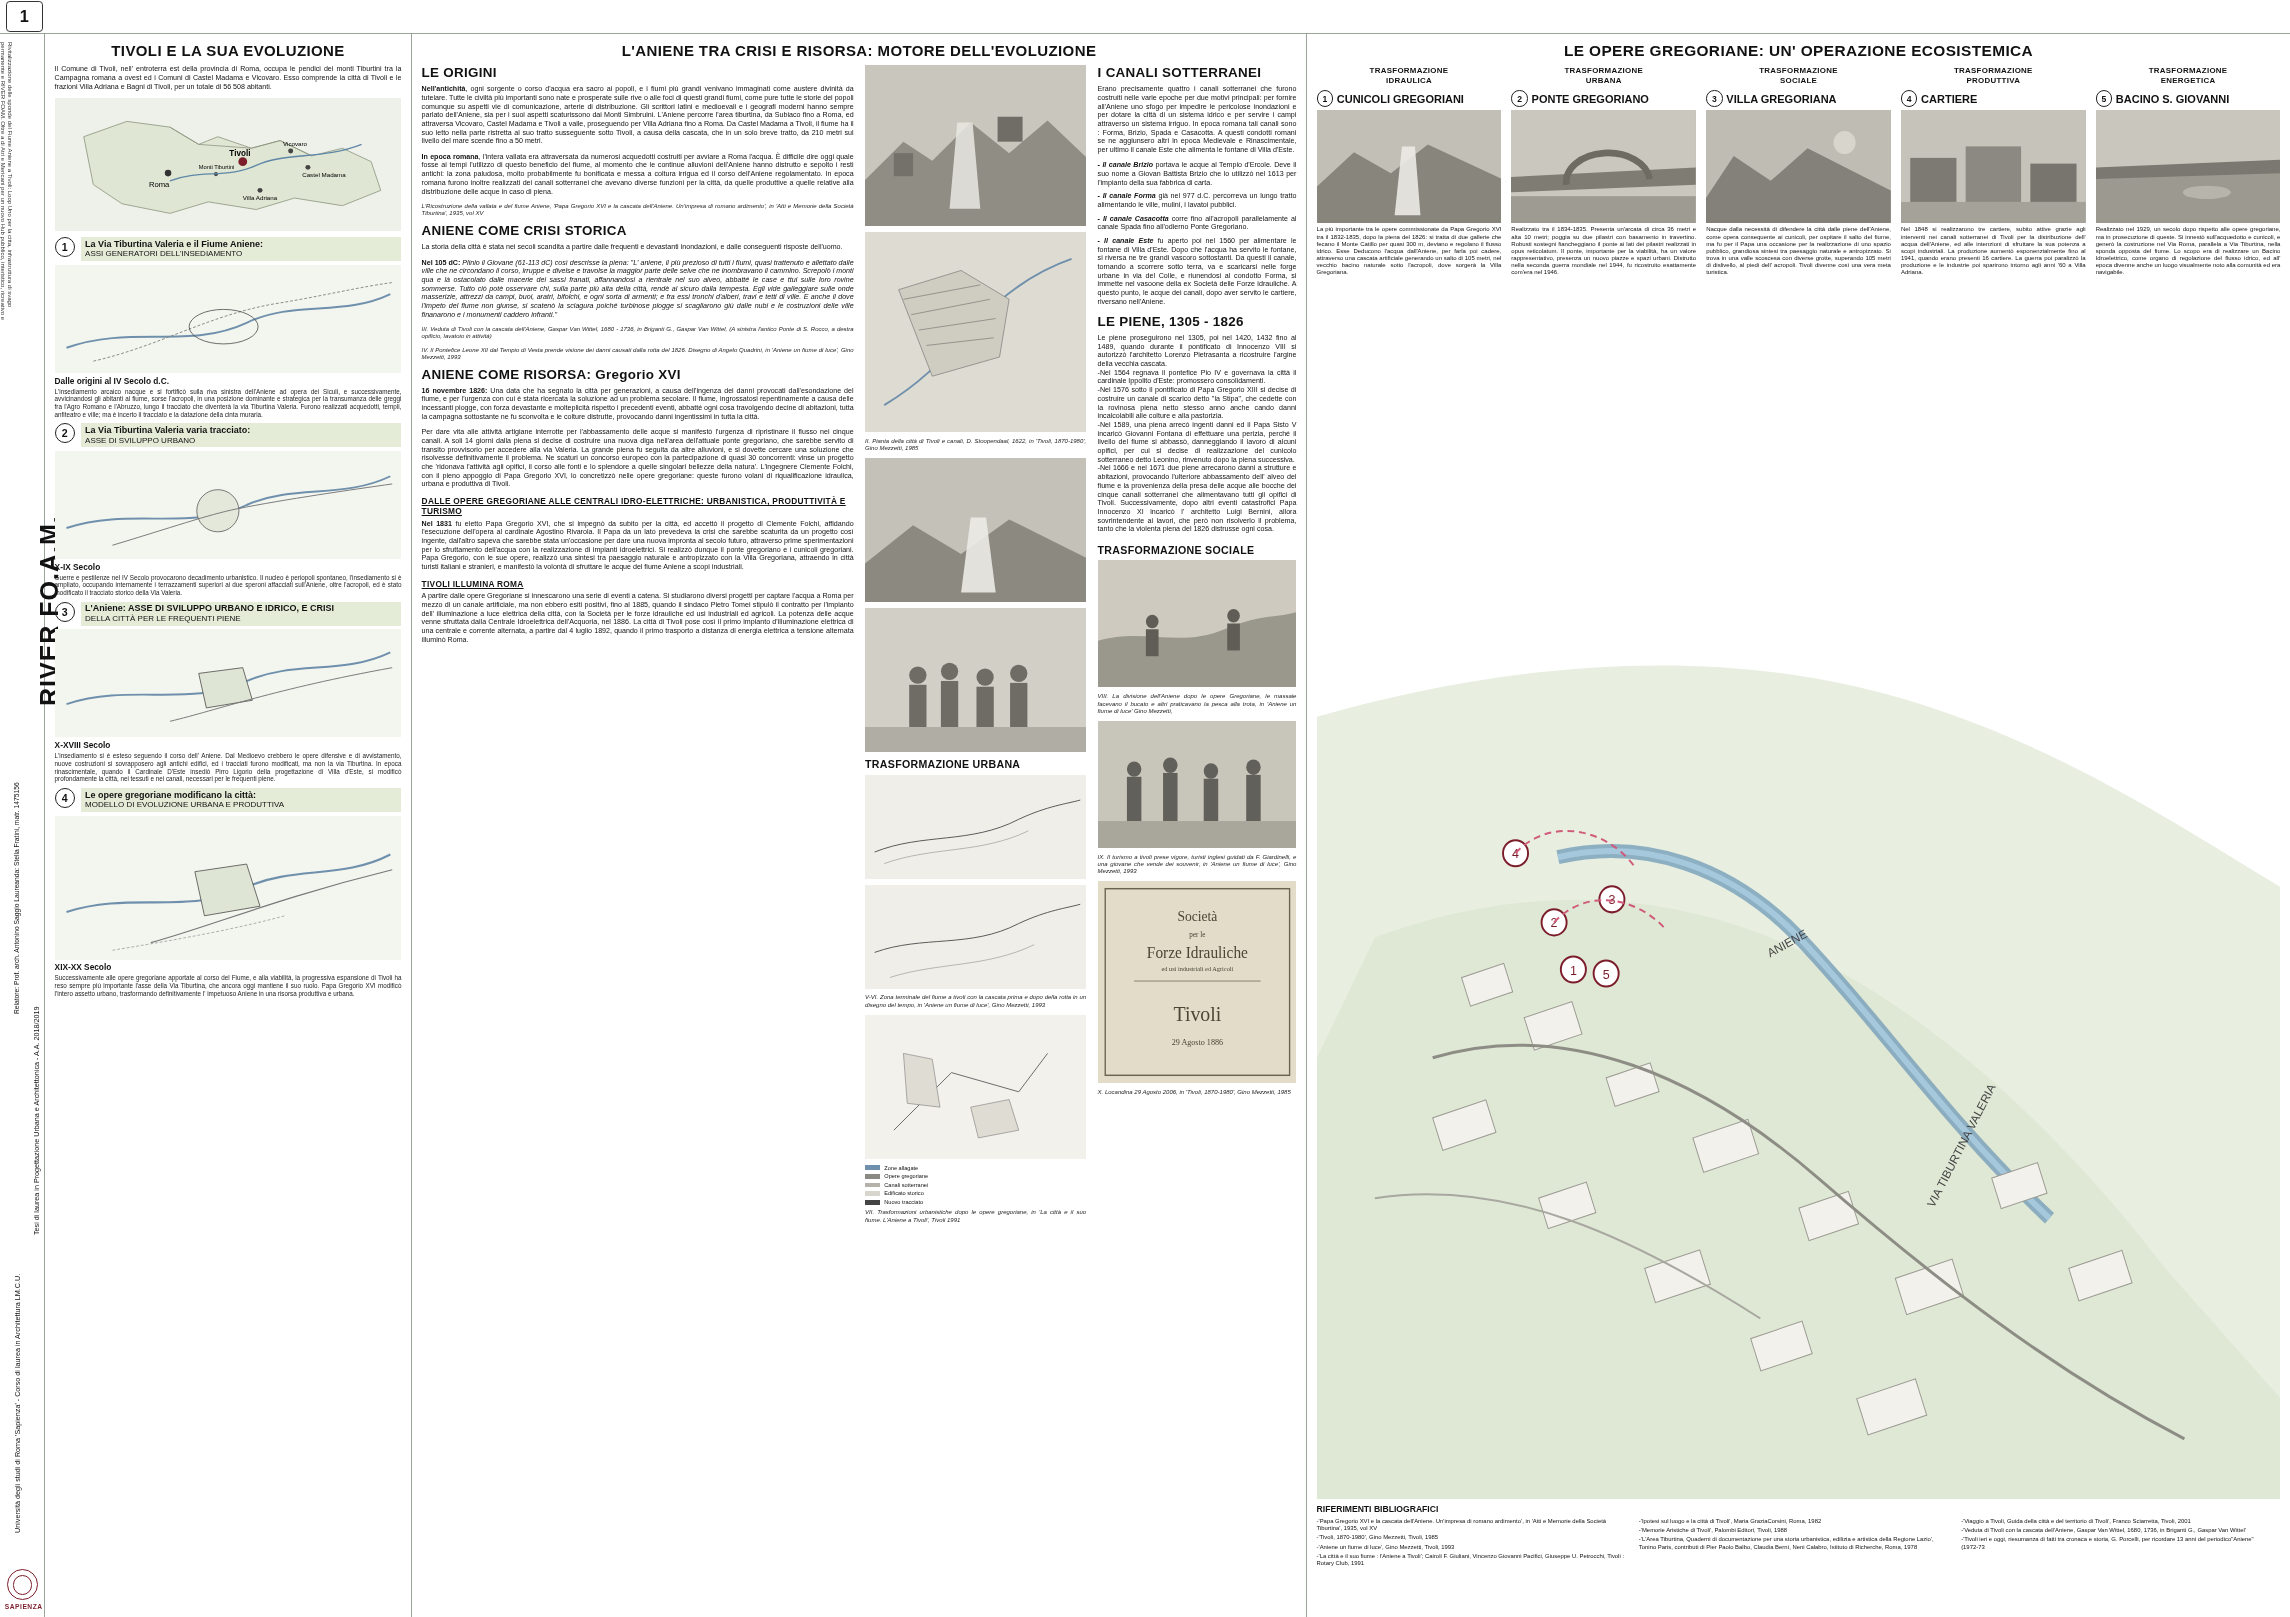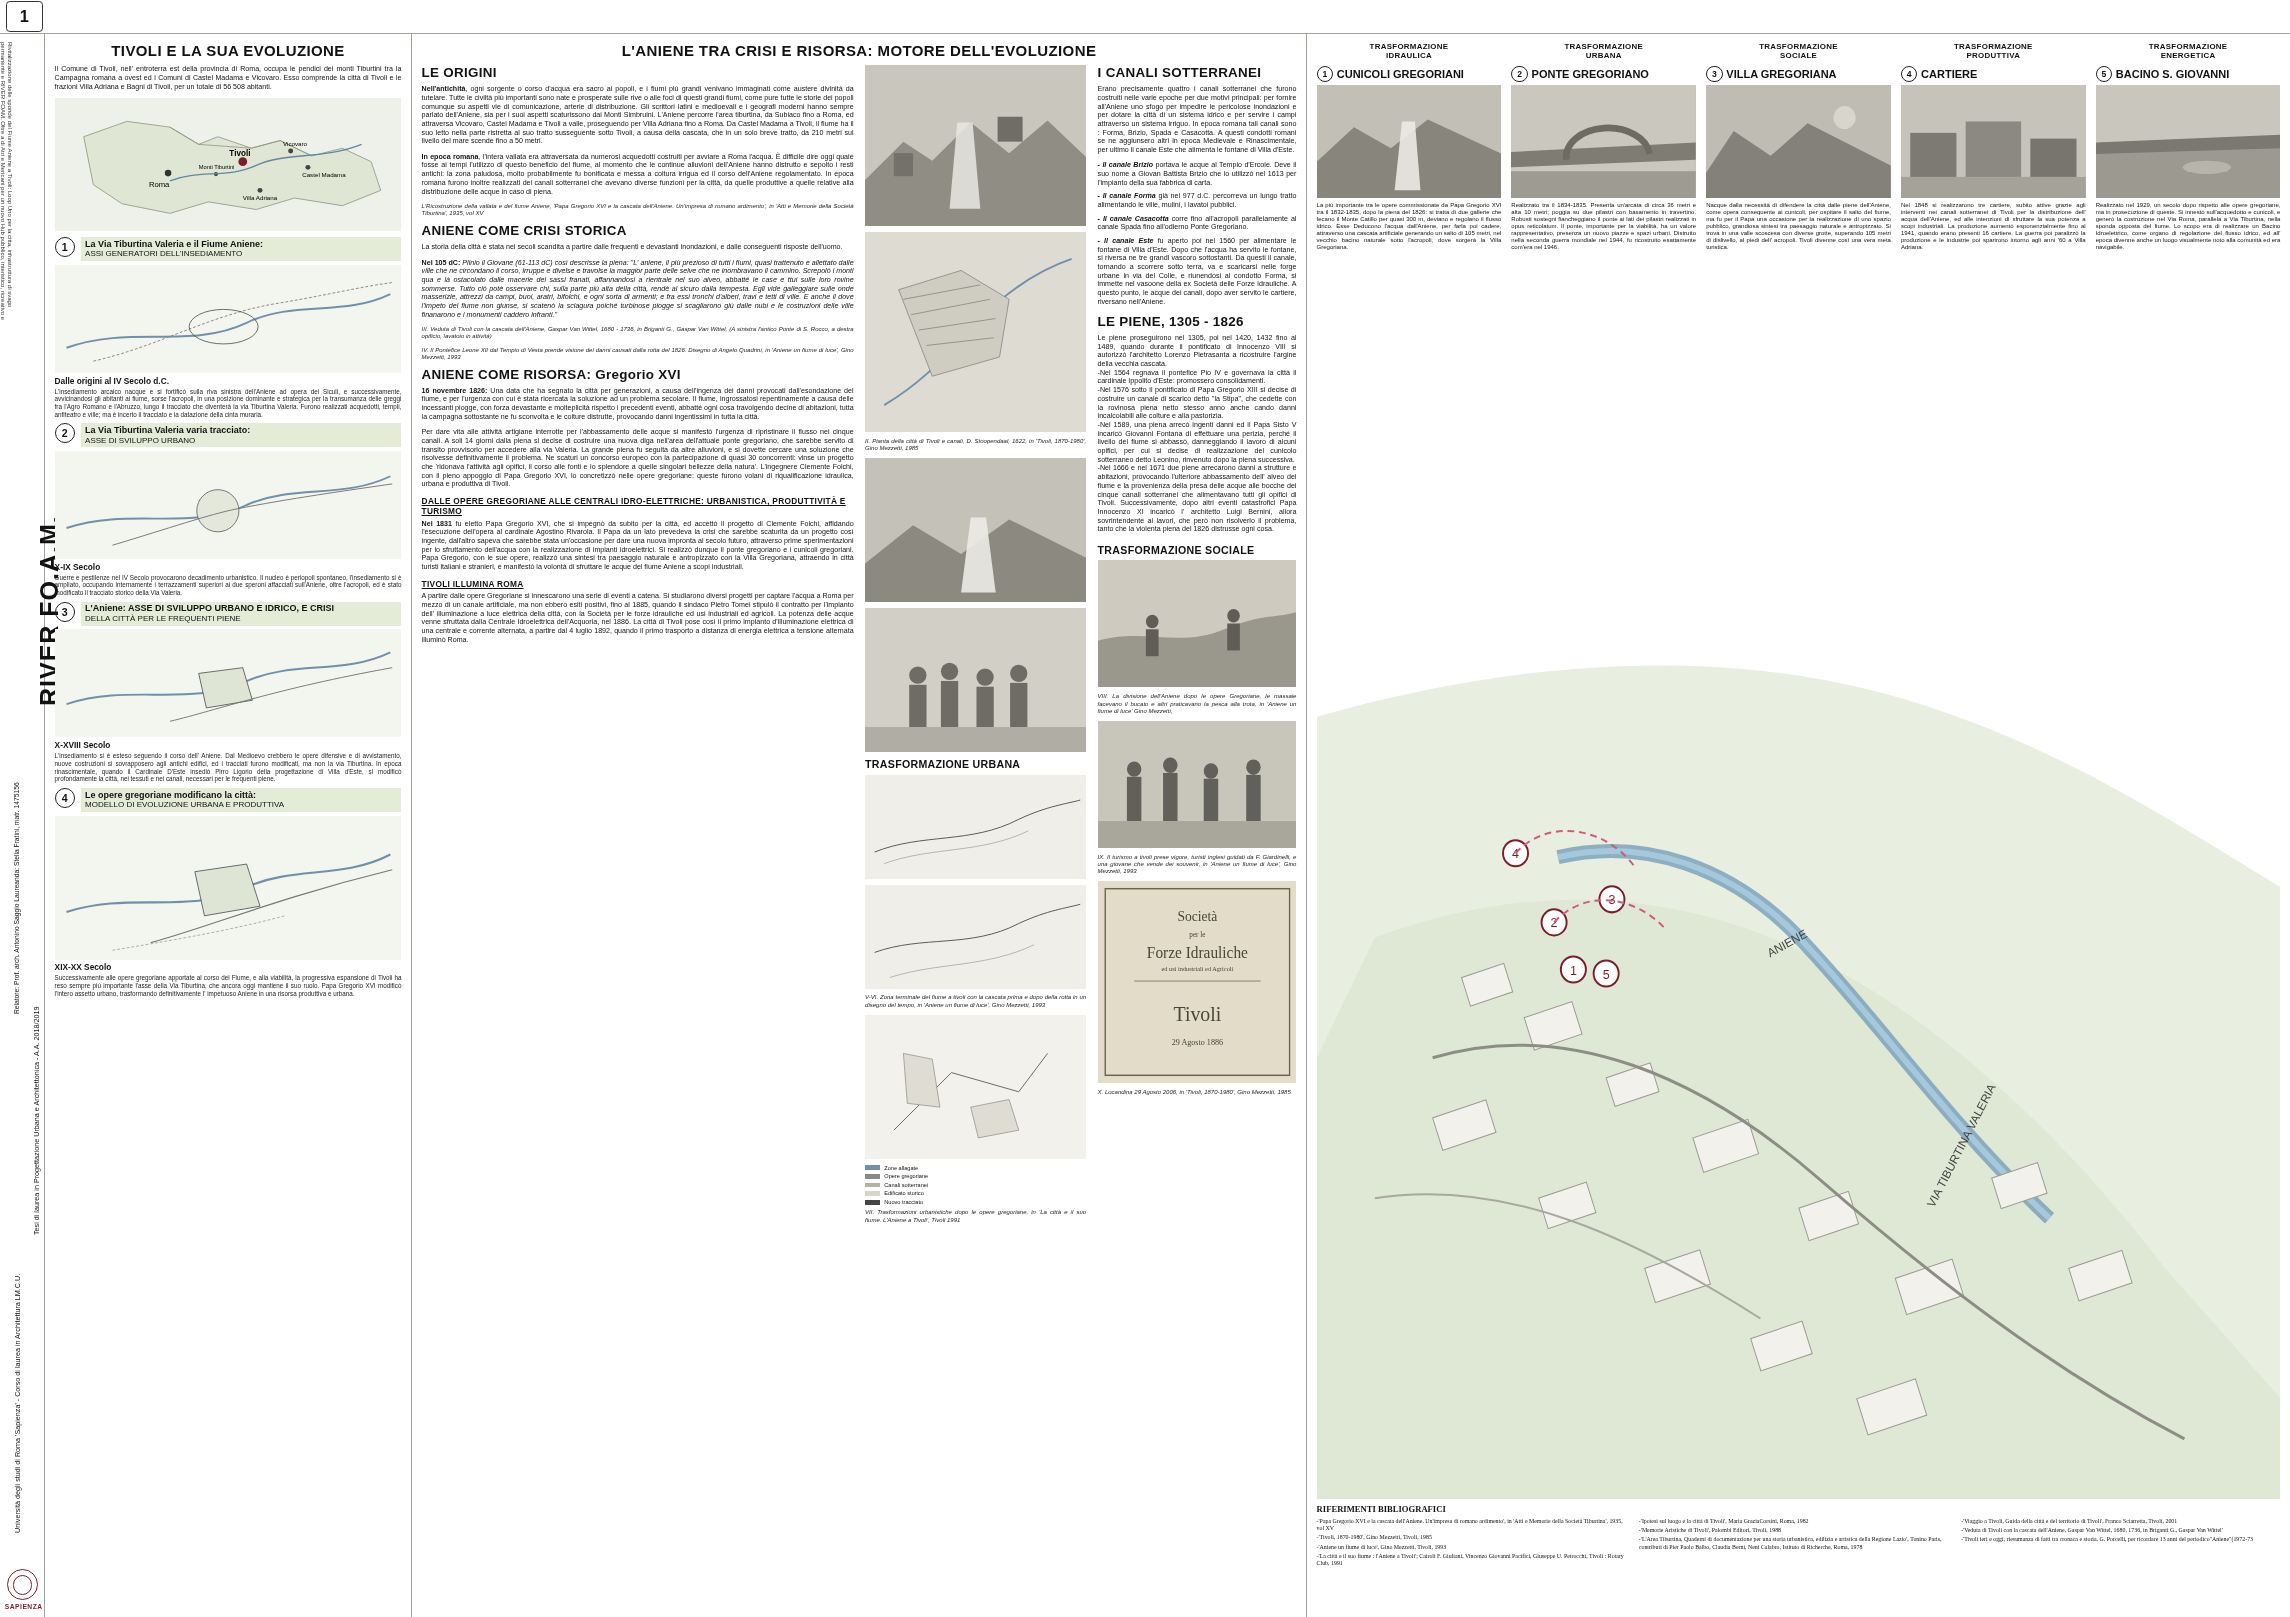--- a/index.html
+++ b/index.html
@@ -67,21 +67,21 @@
   .transf-row{display:flex;gap:10px;margin-top:1.9px;}
   .tcell{flex:1 1 0;min-width:0;}
   .tlabel{text-align:center;font-size:7.9px;font-weight:bold;letter-spacing:0.3px;line-height:9.6px;margin-bottom:4.8px;}
   .tnum{display:flex;align-items:center;gap:3.8px;margin-bottom:2.9px;}
   .tnum .circ{width:14.4px;height:14.4px;border-radius:50%;border:1.2px solid #222;font-size:8.6px;display:flex;align-items:center;justify-content:center;font-weight:bold;}
   .tnum .nm{font-size:11px;font-weight:bold;}
   .tphoto{width:100%;height:113px;background:#b9b9b2;margin-bottom:3.8px;position:relative;overflow:hidden;}
   .ttext{font-size:6px;line-height:7.1px;text-align:justify;}
 
   .axon{position:absolute;left:9.6px;right:9.6px;top:382px;bottom:119px;background:#e9efe2;overflow:hidden;}
-  .biblio{position:absolute;left:9.6px;right:20px;bottom:5.8px;height:108px;font-family:Liberation Serif, serif;}
+  .biblio{position:absolute;left:9.6px;right:20px;bottom:5.8px;height:108px;}
   .biblio h4{font-size:8.6px;font-weight:bold;margin:0 0 3.8px;}
   .biblio .cols{display:flex;gap:13.4px;}
   .biblio .bc{flex:1 1 0;font-size:5.9px;line-height:7.3px;}
   .biblio .bc div{margin-bottom:1.9px;}
 
   .legend-box{font-size:5.6px;line-height:6.7px;}
   .legend-row{display:flex;align-items:center;gap:3.8px;margin-bottom:1.9px;}
   .sw{width:15.4px;height:4.8px;background:#888;}
 </style>
 </head>
@@ -398,20 +398,21 @@
               <text x="110" y="146" text-anchor="middle" font-size="22" font-family="Liberation Serif" fill="#4b4636">Tivoli</text>
               <text x="110" y="170" text-anchor="middle" font-size="9" font-family="Liberation Serif" fill="#4b4636">29 Agosto 1886</text>
             </svg>
           </div>
           <p class="cap italic">X. Locandina 29 Agosto 2006, in 'Tivoli, 1870-1980', Gino Mezzetti, 1985</p>
         </div>
       </div>
     </div>
 
     <div class="col col-3">
+      <div class="col-title c3">LE OPERE GREGORIANE: UN' OPERAZIONE ECOSISTEMICA</div>
 
       <div class="transf-row">
 
         <div class="tcell">
           <div class="tlabel" style="white-space:pre-line">TRASFORMAZIONE
 IDRAULICA</div>
           <div class="tnum">
             <span class="circ">1</span>
             <span class="nm">CUNICOLI GREGORIANI</span>
           </div>

